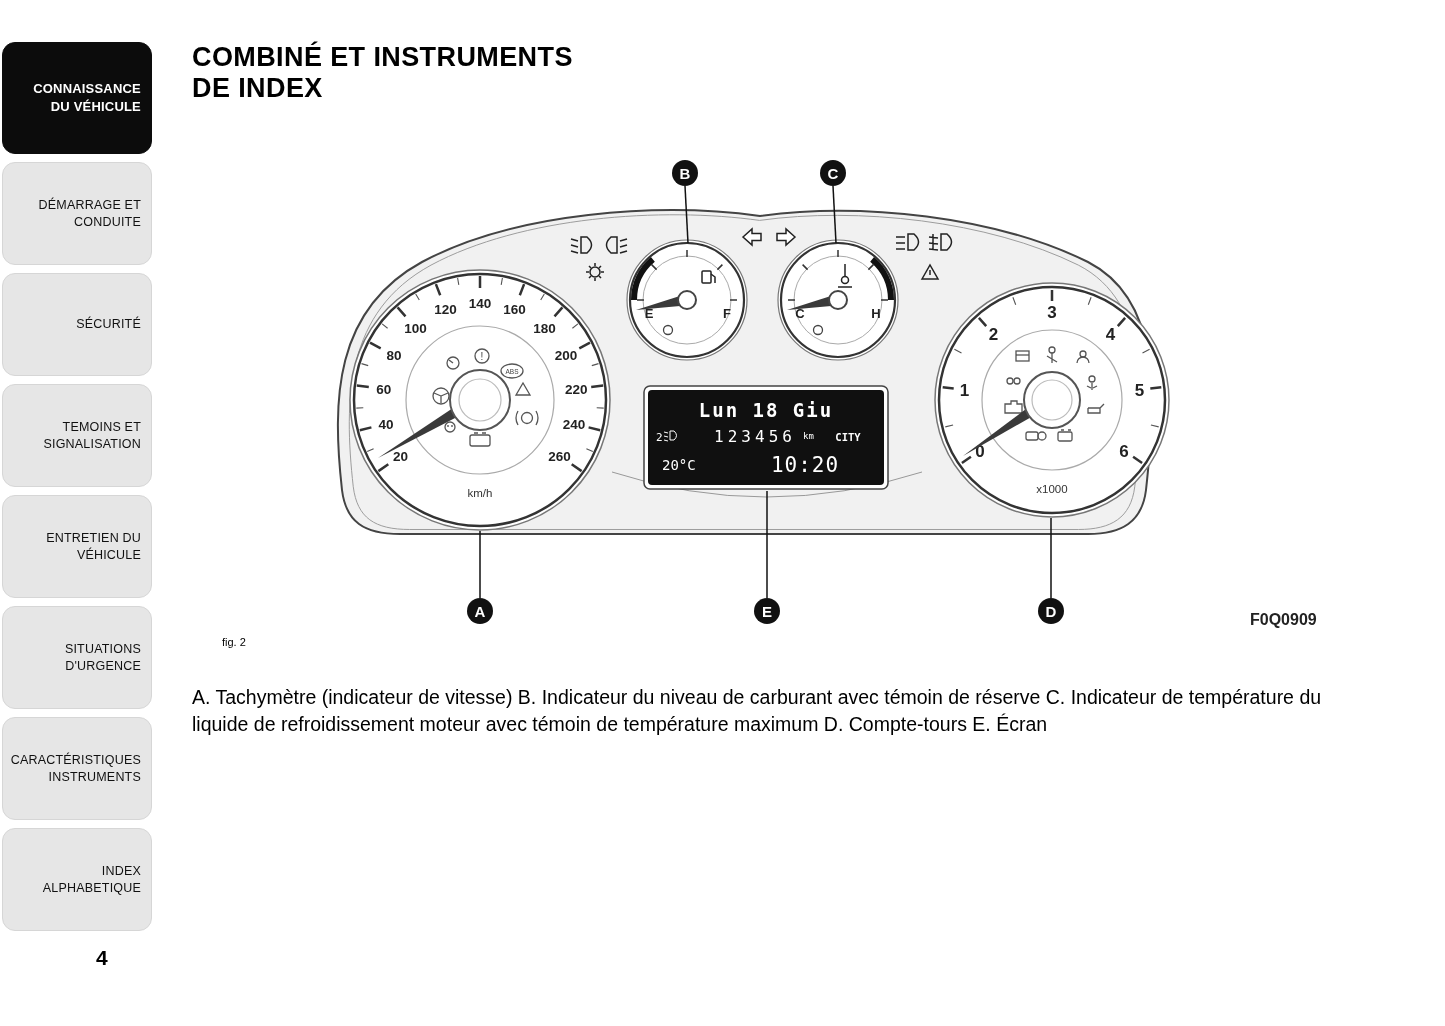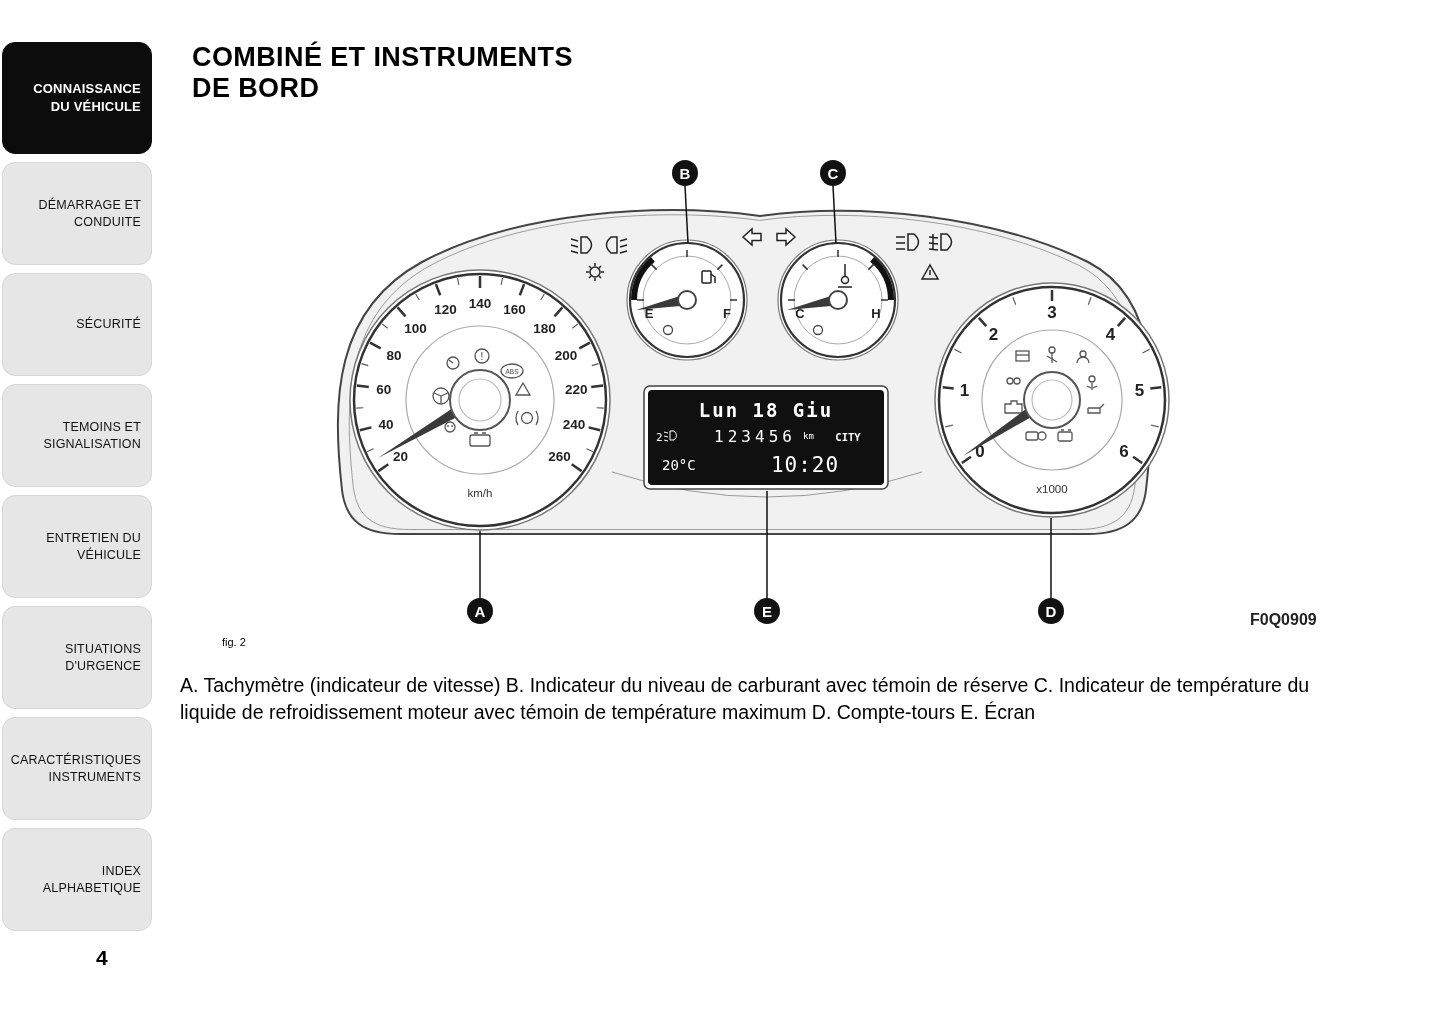--- a/index.html
+++ b/index.html
@@ -13,39 +13,39 @@
     display:flex;align-items:center;justify-content:flex-end;text-align:right;
     padding:0 10px 0 24px;box-sizing:border-box;font-size:12.5px;line-height:1.35;
     color:#111;letter-spacing:0.2px;cursor:pointer;
   }
   .tab.active{background:#0c0c0c;border-color:#0c0c0c;color:#fff;font-weight:bold;height:112px;font-size:13px;}
   .page-number{position:absolute;left:96px;top:946px;font-size:21px;font-weight:bold;}
   h1.title{position:absolute;left:180px;top:30px;margin:12px;font-size:27px;font-weight:800;line-height:1.15;letter-spacing:0.4px;}
   .figure{position:absolute;left:300px;top:150px;width:880px;height:500px;}
   .fig-caption{position:absolute;left:222px;top:636px;font-size:11px;}
   .fig-code{position:absolute;left:1250px;top:611px;font-size:16px;font-weight:bold;color:#222;}
-  .description{position:absolute;left:180px;top:672px;width:1138px;font-size:19.5px;line-height:1.4;margin:0;}
+  .description{position:absolute;left:180px;top:672px;width:1138px;font-size:19.5px;line-height:1.4;margin:12px;}
   
   .dial-num{font-family:"Liberation Sans",sans-serif;font-weight:600;fill:#222;text-anchor:middle;}
   .spd{font-size:13.5px;}
   .tac{font-size:17px;}
   .unit-label{font-family:"Liberation Sans",sans-serif;font-size:11.5px;fill:#333;text-anchor:middle;}
   .gauge-letter{font-family:"Liberation Sans",sans-serif;font-size:13px;font-weight:bold;fill:#222;text-anchor:middle;}
   .lcd-text{font-family:"DejaVu Sans Mono",monospace;fill:#ffffff;}
   .callout-letter{font-family:"Liberation Sans",sans-serif;font-size:15px;font-weight:bold;fill:#fff;text-anchor:middle;}
   .icon-stroke{fill:none;stroke:#555;stroke-width:1.3;}
   .icon-dark{fill:none;stroke:#222;stroke-width:1.5;}
   .icon-text{font-family:"Liberation Sans",sans-serif;fill:#444;text-anchor:middle;}
 </style>
 </head>
 <body>
 
 <h1 class="title">
   <span>COMBINÉ ET INSTRUMENTS</span><br>
-  <span>DE BORD</span>
+  <span>DE INDEX</span>
 </h1>
 
 <nav class="sidebar">
   <div class="tab active">
     <span>CONNAISSANCE DU VÉHICULE</span>
   </div>
   <div class="tab">
     <span>DÉMARRAGE ET CONDUITE</span>
   </div>
   <div class="tab">

